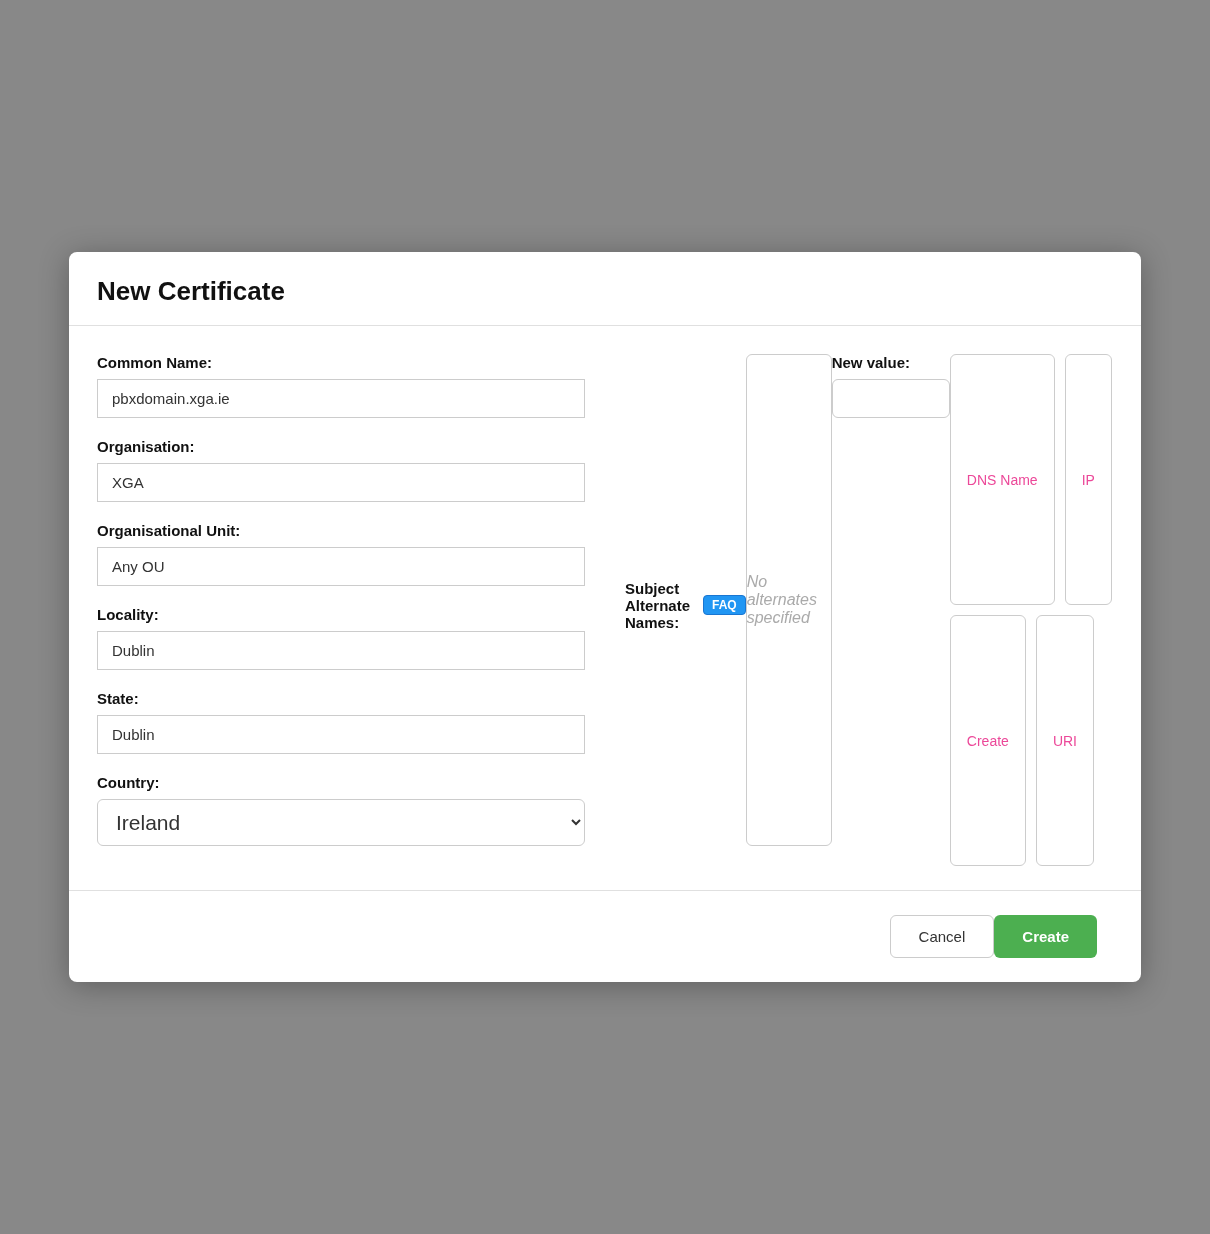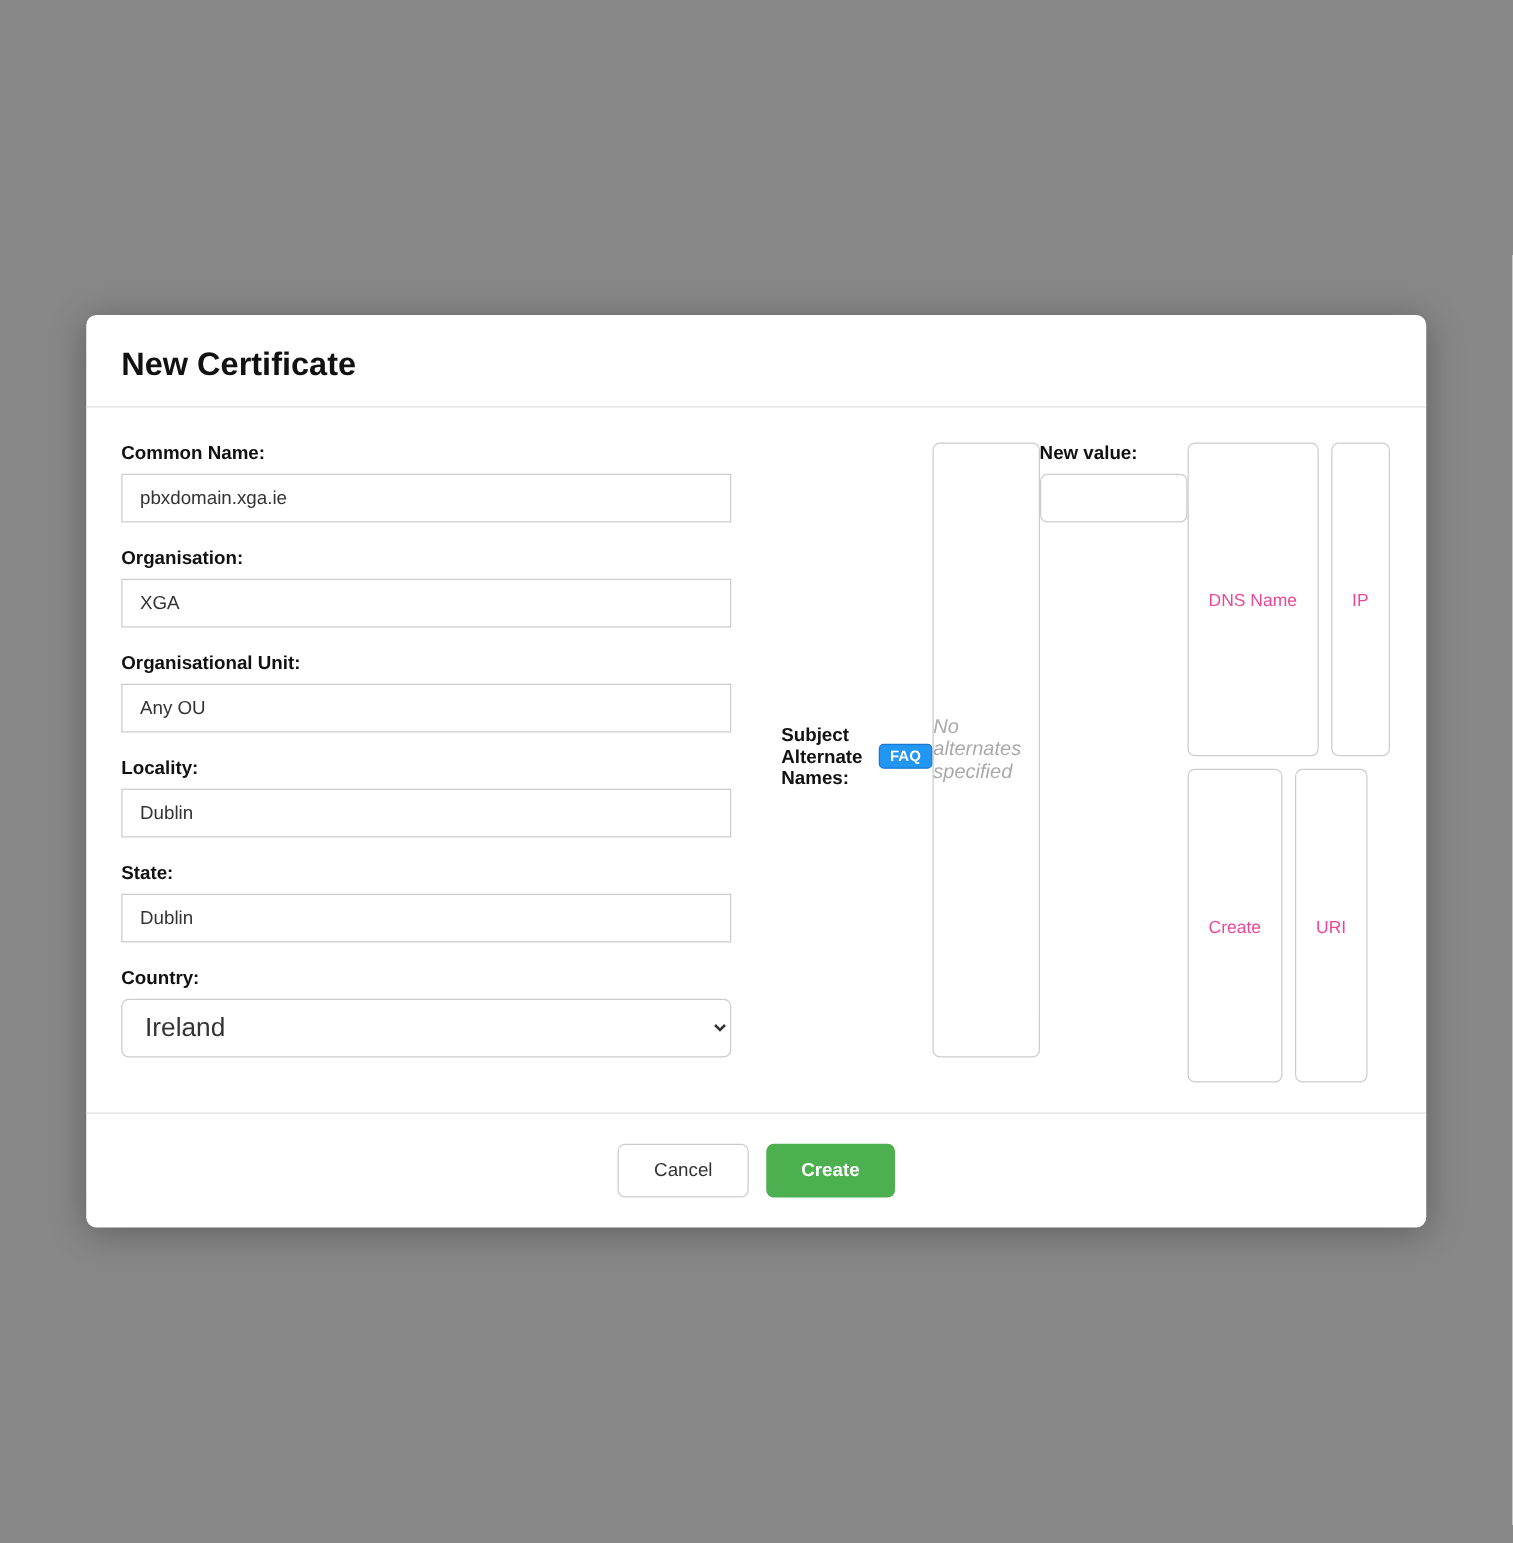--- a/index.html
+++ b/index.html
@@ -165,24 +165,24 @@
       padding: 8px 16px;
       font-size: 14px;
       border: 1px solid #ccc;
       border-radius: 6px;
       background: #fff;
       color: #ec4899;
       cursor: pointer;
     }
 
     .dialog-footer {
-      padding: 24px 12px;
-      display: flex;
-      justify-content: center;
-      gap: 14px;
+      padding: 24px 44px;
+      display: flex;
+      justify-content: flex-end;
+      gap: 0;
       border-top: 1px solid #e0e0e0;
       margin-top: 24px;
     }
 
     .btn-cancel {
       padding: 12px 28px;
       font-size: 15px;
       border: 1px solid #ccc;
       border-radius: 6px;
       background: #fff;

